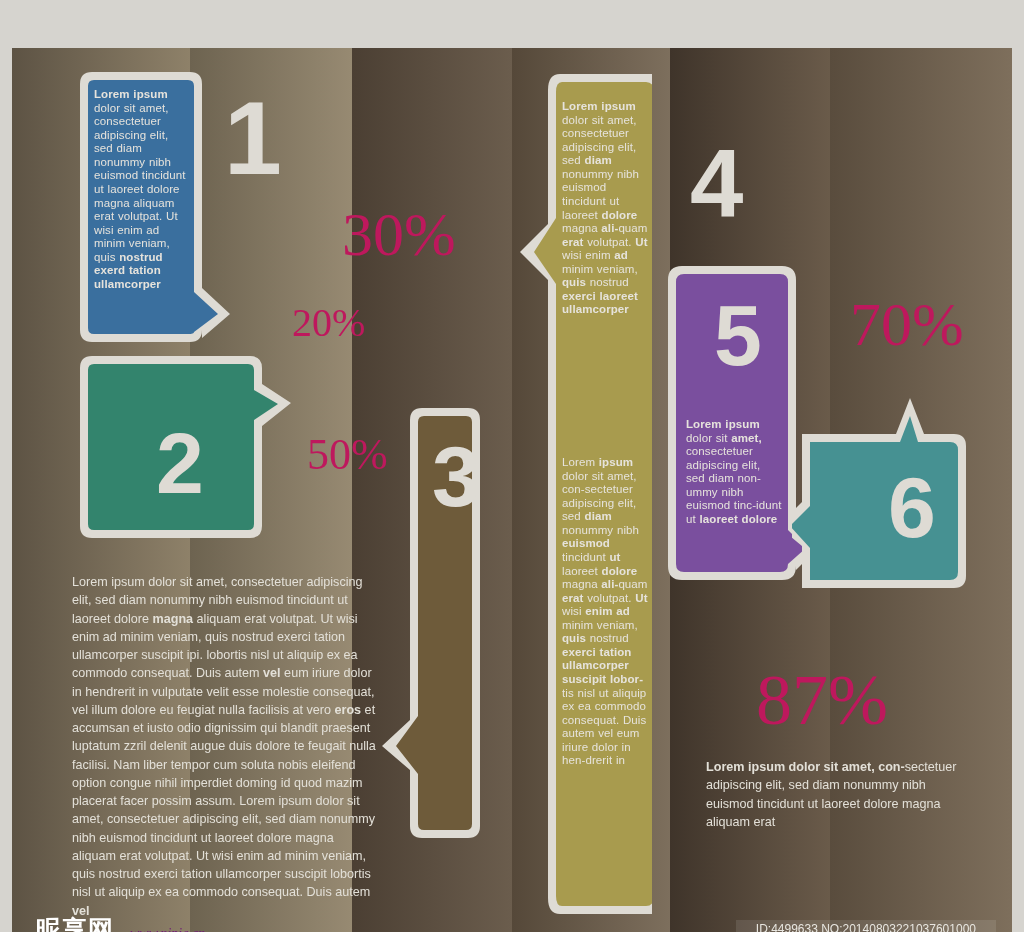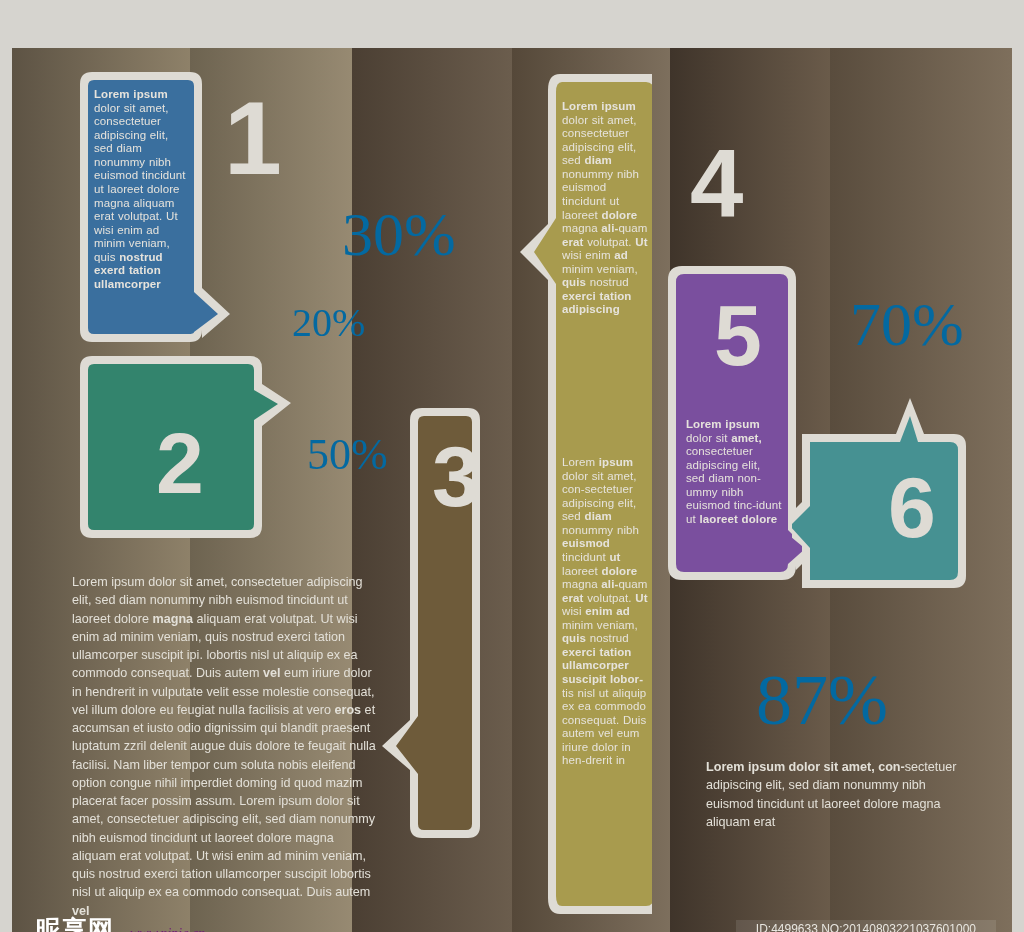--- a/index.html
+++ b/index.html
@@ -26,21 +26,21 @@
     letter-spacing:.1px; word-spacing:.4px;
   }
   .ptxt b{ font-weight:bold; }
   .num{
     position:absolute; color:#dedbd4; font-weight:bold;
     font-family:"Liberation Sans", sans-serif;
     line-height:1;
   }
   
   .pct{
-    position:absolute; color:#0369a1;
+    position:absolute; color:#be185d;
     font-family:"Liberation Serif", serif;
     line-height:1; white-space:nowrap;
   }
   
   .bodytext{
     position:absolute; color:#e3e0d8; line-height:1.45;
   }
   .bodytext b{ font-weight:bold; }
   
   .wm{ position:absolute; left:24px; bottom:10px; display:flex; align-items:baseline; gap:16px; }
@@ -101,21 +101,21 @@
   <div class="panel" style="left:460px; top:18px; width:180px; height:858px;">
     <svg width="180" height="858" viewBox="0 0 180 858" style="position:absolute;left:0;top:0;">
       <path d="M96,8 Q112,8 112,24 L112,832 Q112,848 96,848 L100,848 Q84,848 84,832 L84,212 L56,186 L84,158 L84,24 Q84,8 100,8 Z" fill="#dedbd4"></path>
       <path d="M104,16 Q112,16 112,26 L112,830 Q112,840 104,840 L100,840 Q92,840 92,830 L92,216 L70,186 L92,154 L92,26 Q92,16 100,16 Z" fill="#a89b4e"></path>
     </svg>
 
     <svg width="180" height="858" viewBox="0 0 180 858" style="position:absolute;left:0;top:0;">
       <path d="M88,8 L178,8 Q190,8 190,24 L190,832 Q190,848 178,848 L88,848 Q76,848 76,832 L76,214 L48,186 L76,158 L76,24 Q76,8 88,8 Z" fill="#dedbd4"></path>
       <path d="M90,16 L174,16 Q182,16 182,26 L182,830 Q182,840 174,840 L90,840 Q84,840 84,830 L84,218 L62,186 L84,152 L84,26 Q84,16 90,16 Z" fill="#a89b4e"></path>
     </svg>
-    <div class="ptxt" style="left:90px; top:34px; width:86px; font-size:11.5px;"><b>Lorem ipsum</b> dolor sit amet, consectetuer adipiscing elit, sed <b>diam</b> nonummy nibh euismod tincidunt ut laoreet <b>dolore</b> magna <b>ali-</b>quam <b>erat</b> volutpat. <b>Ut</b> wisi enim <b>ad</b> minim veniam, <b>quis</b> nostrud <b>exerci tation adipiscing</b></div>
+    <div class="ptxt" style="left:90px; top:34px; width:86px; font-size:11.5px;"><b>Lorem ipsum</b> dolor sit amet, consectetuer adipiscing elit, sed <b>diam</b> nonummy nibh euismod tincidunt ut laoreet <b>dolore</b> magna <b>ali-</b>quam <b>erat</b> volutpat. <b>Ut</b> wisi enim <b>ad</b> minim veniam, <b>quis</b> nostrud <b>exerci laoreet ullamcorper</b></div>
     <div class="ptxt" style="left:90px; top:390px; width:86px; font-size:11.5px;">Lorem <b>ipsum</b> dolor sit amet, con-sectetuer adipiscing elit, sed <b>diam</b> nonummy nibh <b>euismod</b> tincidunt <b>ut</b> laoreet <b>dolore</b> magna <b>ali-</b>quam <b>erat</b> volutpat. <b>Ut</b> wisi <b>enim ad</b> minim veniam, <b>quis</b> nostrud <b>exerci tation ullamcorper suscipit lobor-</b>tis nisl ut aliquip ex ea commodo consequat. Duis autem vel eum iriure dolor in hen-drerit in</div>
   </div>
   <div class="num" style="left:678px; top:88px; font-size:96px;">4</div>
 
   <div class="panel" style="left:648px; top:210px; width:160px; height:330px;">
     <svg width="160" height="330" viewBox="0 0 160 330" style="position:absolute;left:0;top:0;">
       <path d="M8,22 Q8,8 22,8 L122,8 Q136,8 136,22 L136,268 L158,290 L136,312 L136,308 Q136,322 122,322 L22,322 Q8,322 8,308 Z" fill="#dedbd4"></path>
       <path d="M16,24 Q16,16 24,16 L120,16 Q128,16 128,24 L128,272 L146,290 L128,306 Q128,314 120,314 L24,314 Q16,314 16,306 Z" fill="#7a4f9e"></path>
     </svg>
     <div class="num" style="left:54px; top:34px; font-size:86px;">5</div>

